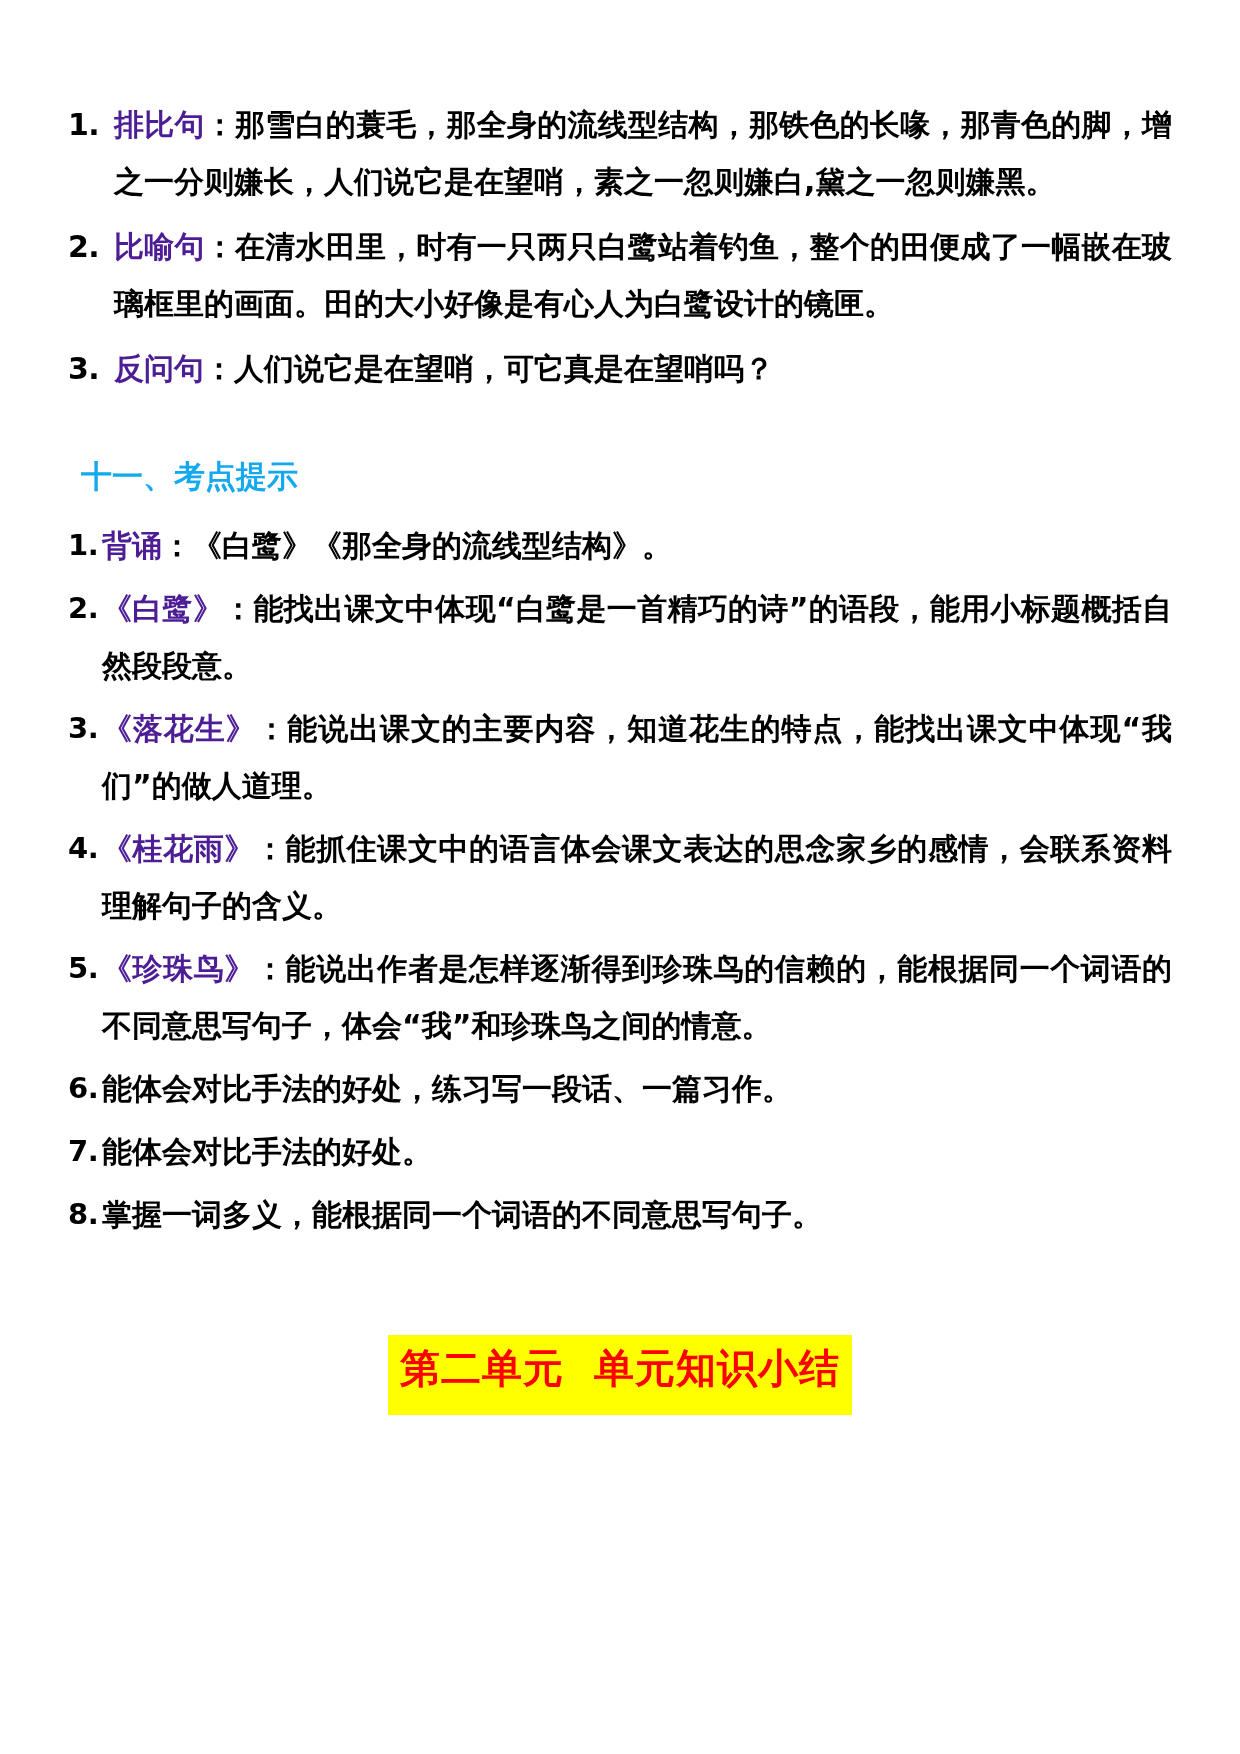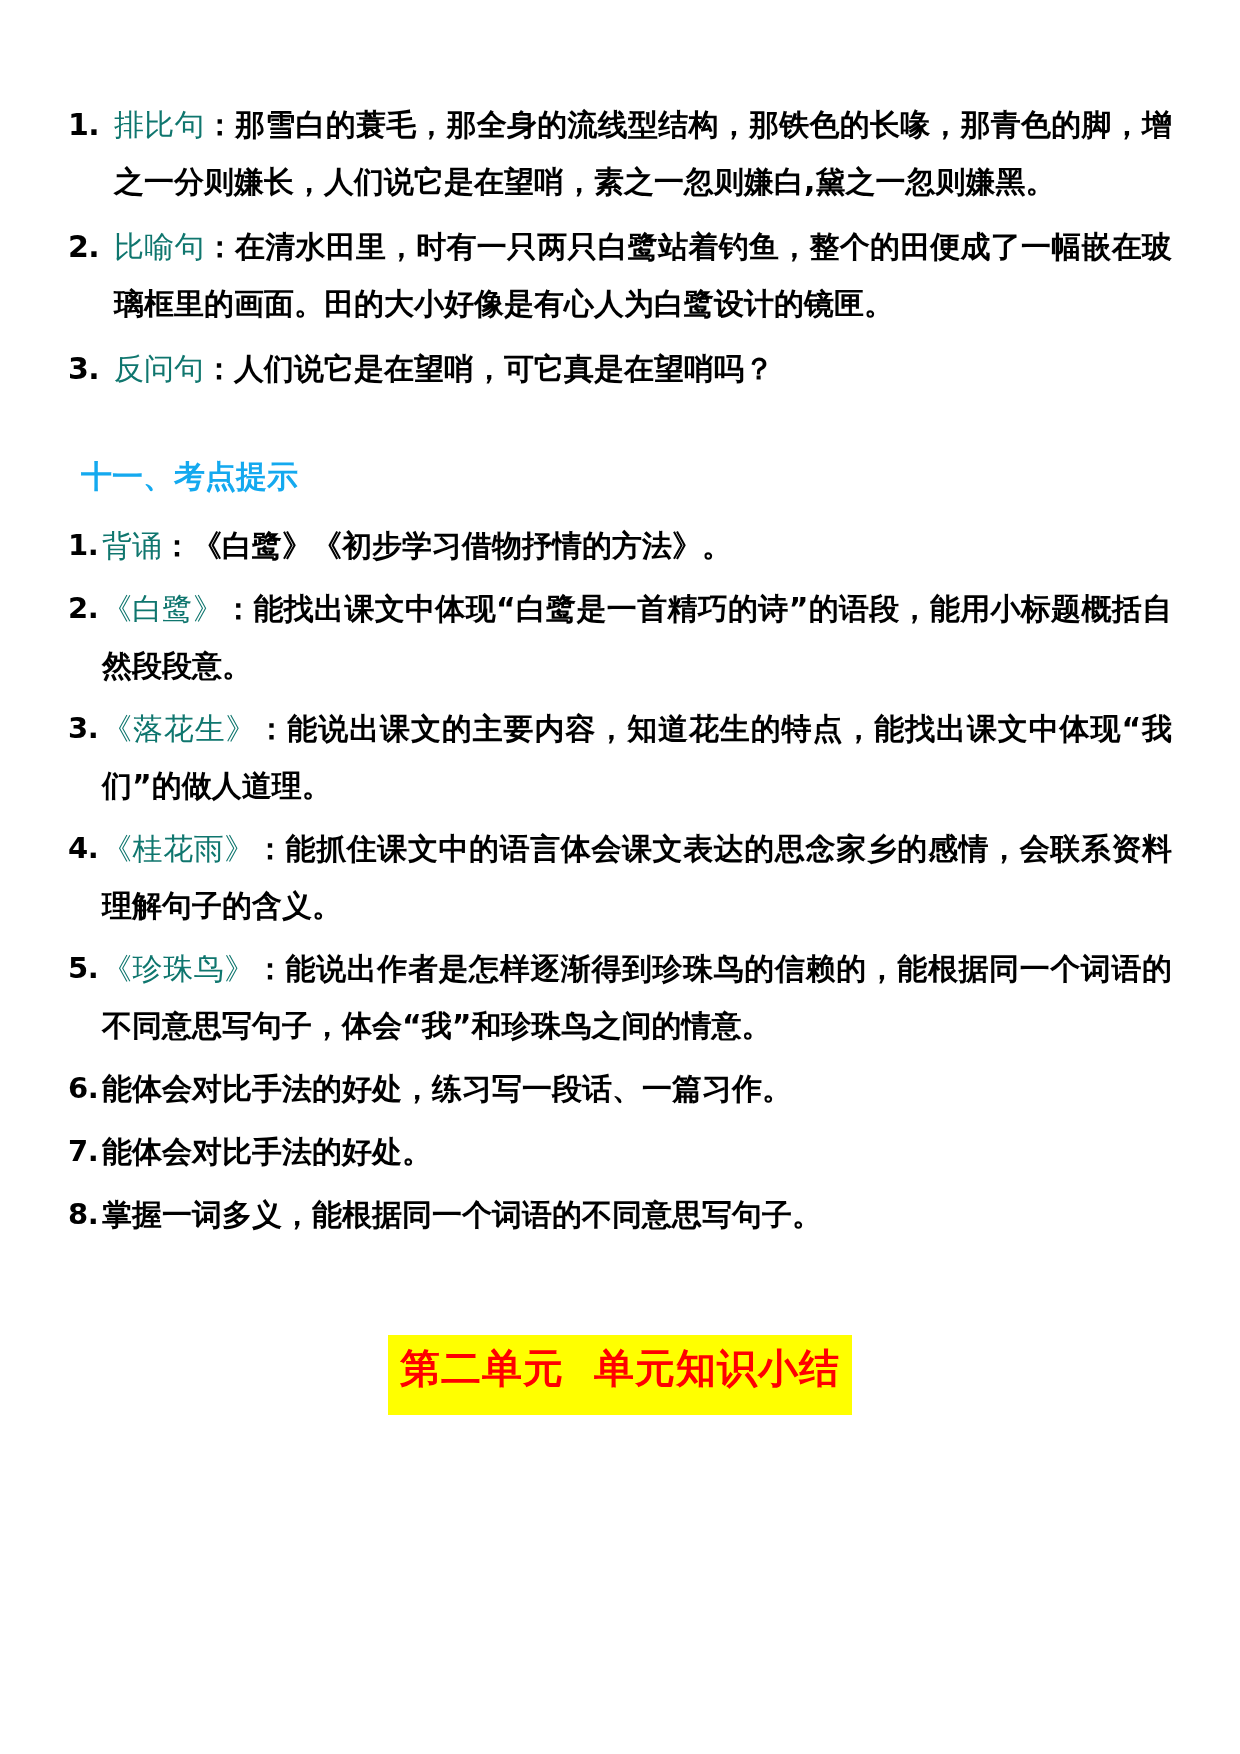--- a/index.html
+++ b/index.html
@@ -47,22 +47,22 @@
     flex: 1 1 auto;
     font-size: 30px;
     line-height: 57px;
     font-weight: 700;
     color: #000000;
     text-align: justify;
     text-justify: inter-ideograph;
     word-break: break-all;
   }
   .tag-yellow {
-    color: #0f766e;
-    font-weight: 400;
+    color: #4c1d95;
+    font-weight: 700;
   }
   .tag-plain {
     color: #000000;
     font-weight: 700;
   }
 
   
   .list-kaodian .item-num { width: 34px; font-size: 29px; }
   .list-kaodian .item { margin-bottom: 6px; }
 
@@ -131,21 +131,21 @@
       </div>
 
     </div>
 
     <div class="section-heading">十一、考点提示</div>
 
     <div class="list-kaodian">
 
       <div class="item">
         <div class="item-num">1.</div>
-        <div class="item-body"><span class="tag-yellow">背诵</span><span>：《白鹭》《初步学习借物抒情的方法》。</span></div>
+        <div class="item-body"><span class="tag-yellow">背诵</span><span>：《白鹭》《那全身的流线型结构》。</span></div>
       </div>
 
       <div class="item">
         <div class="item-num">2.</div>
         <div class="item-body"><span class="tag-yellow">《白鹭》</span><span>：能找出课文中体现“白鹭是一首精巧的诗”的语段，能用小标题概括自然段段意。</span></div>
       </div>
 
       <div class="item">
         <div class="item-num">3.</div>
         <div class="item-body"><span class="tag-yellow">《落花生》</span><span>：能说出课文的主要内容，知道花生的特点，能找出课文中体现“我们”的做人道理。</span></div>

